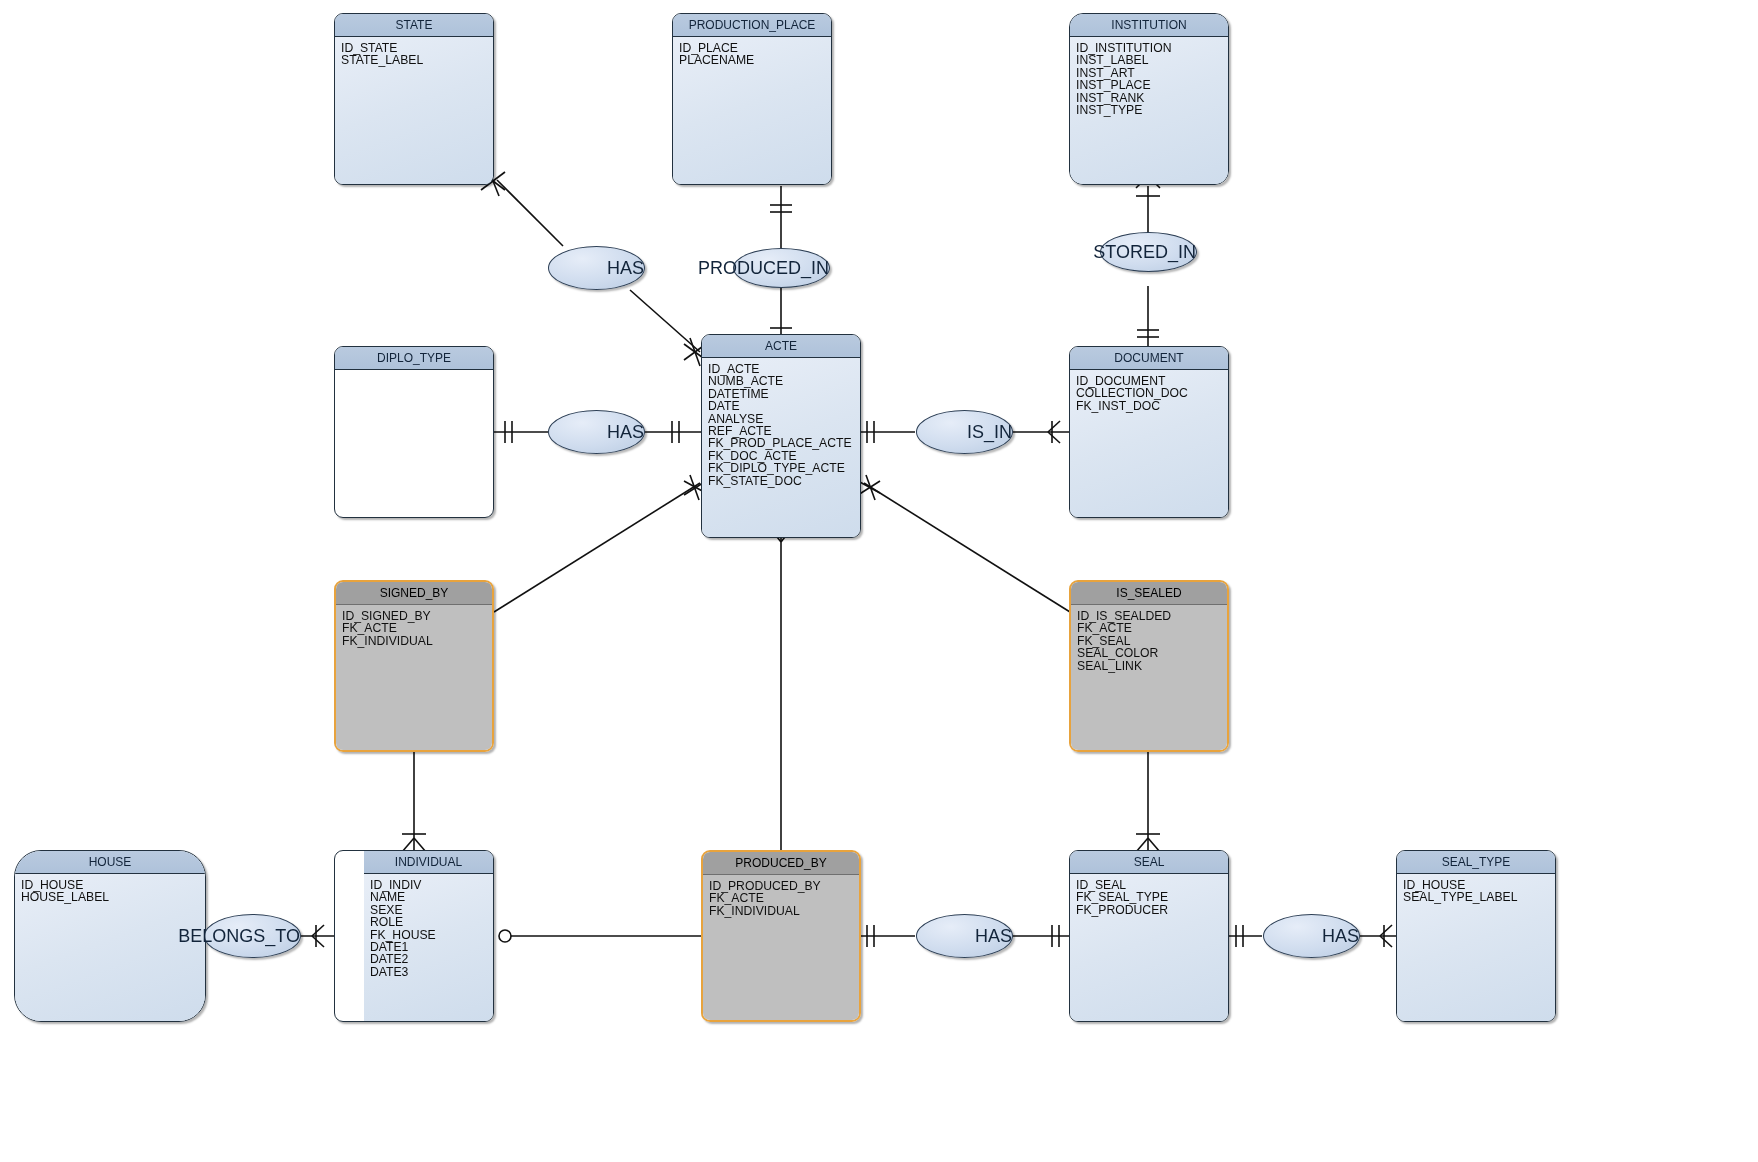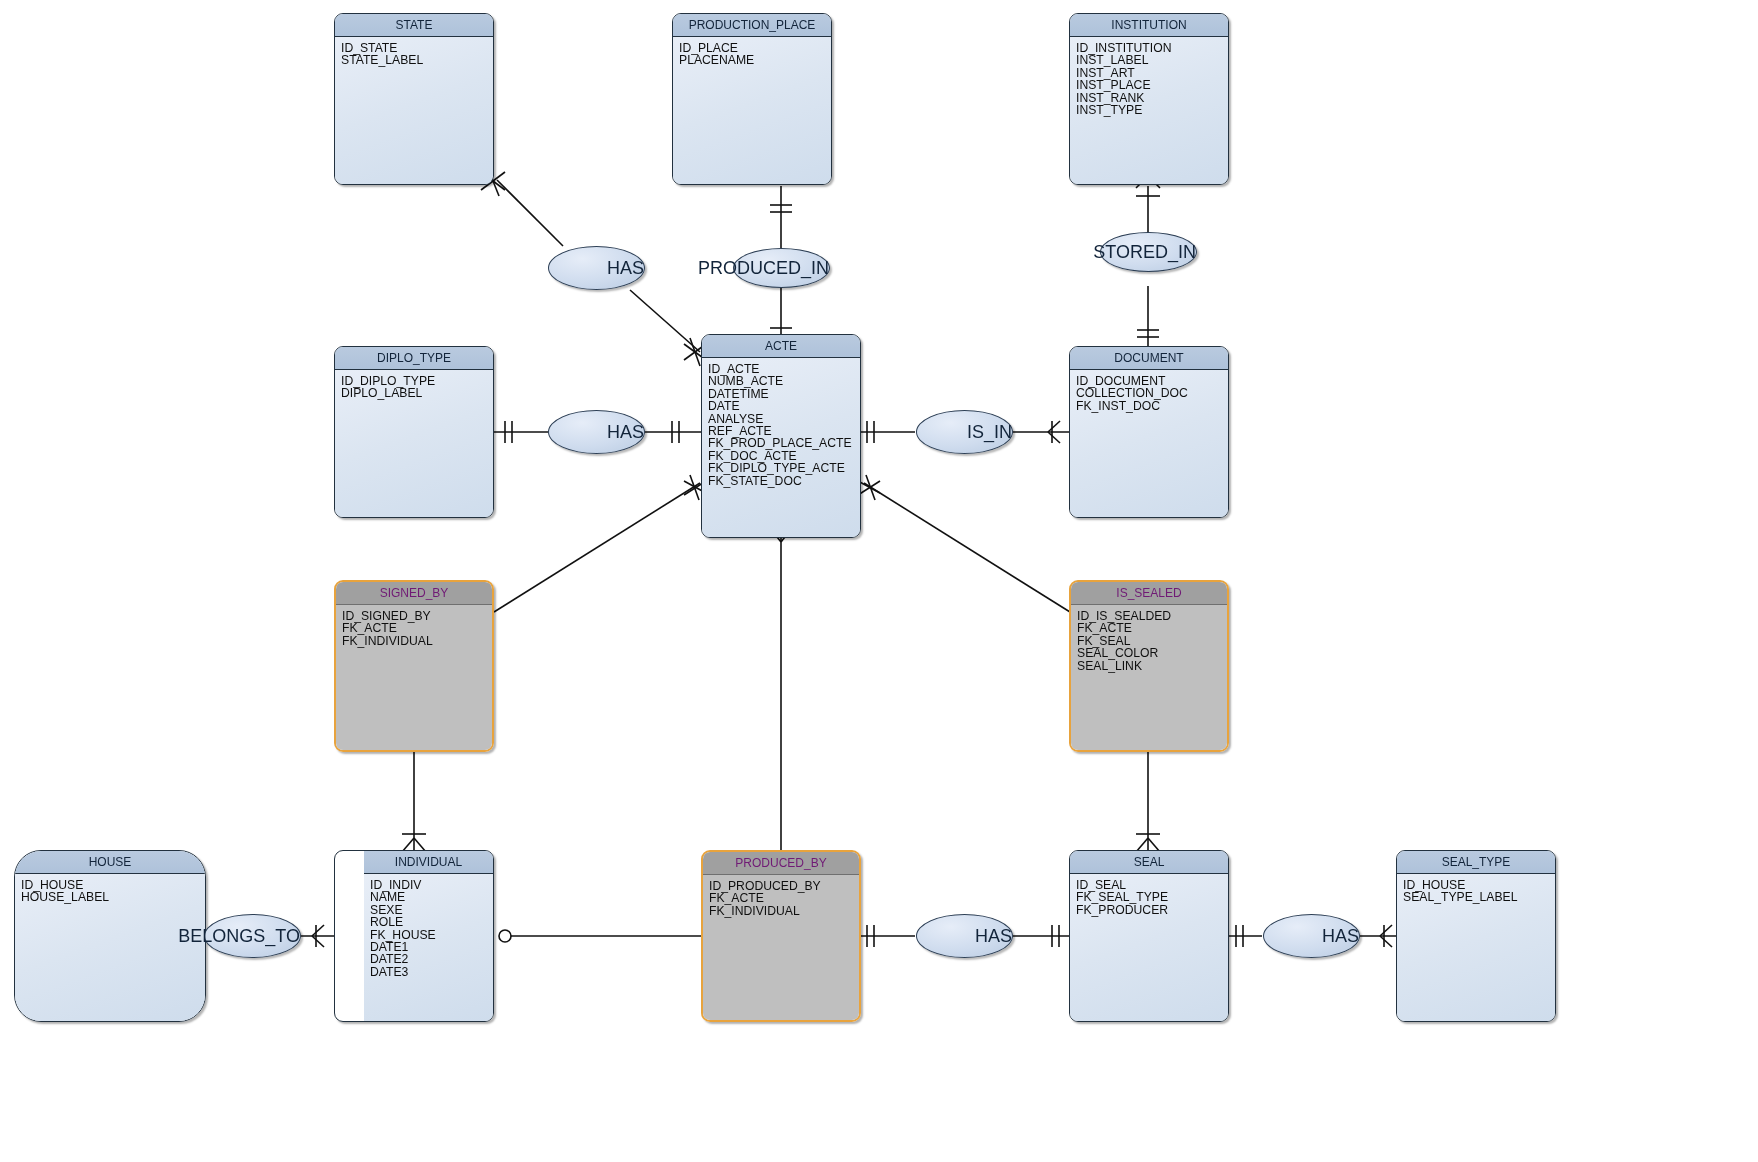--- a/index.html
+++ b/index.html
@@ -11,21 +11,21 @@
           border-radius:9px;overflow:hidden;
           box-shadow:2px 2px 2px rgba(0,0,0,0.30);}
   .entity .ehead{height:22px;line-height:22px;text-align:center;font-size:12px;
                  color:#12243a;border-bottom:1px solid #22313f;
                  background:linear-gradient(180deg,#b9cadf 0%,#aec2da 100%);}
   .entity .ebody{padding:5px 0 0 5px;font-size:12.2px;color:#101010;line-height:12.6px;
                  background:linear-gradient(160deg,#e8eef7 0%,#dbe5f1 45%,#cedcec 100%);
                  height:calc(100% - 23px);}
   .entity .attr{white-space:nowrap;padding:0 0 0 1px;height:12.4px;}
   .assoc{border:2px solid #e8a33d;}
-  .assoc .ehead{background:#a0a0a0;border-bottom:1px solid #6f6f6f;color:#701a75;}
+  .assoc .ehead{background:#a0a0a0;border-bottom:1px solid #6f6f6f;color:#000000;}
   .assoc .ebody{background:#bfbfbf;}
   .rel{position:absolute;box-sizing:border-box;border:1px solid #2d3f55;
        border-radius:50%;display:flex;align-items:center;justify-content:flex-end;
        font-size:18px;color:#12243a;
        background:radial-gradient(ellipse at 35% 28%,#e6edf8 0%,#cfdcee 55%,#b9cbe2 100%);
        box-shadow:2px 2px 2px rgba(0,0,0,0.28);}
 </style>
 </head>
 <body>
 
@@ -178,38 +178,34 @@
   </div>
 
   <div class="entity" style="left:672px;top:13px;width:160px;height:172px;">
     <div class="ehead">PRODUCTION_PLACE</div>
     <div class="ebody">
       <div class="attr">ID_PLACE</div>
       <div class="attr">PLACENAME</div>
     </div>
   </div>
 
-  <div class="entity" style="left:1069px;top:13px;width:160px;height:172px;">
+  <div class="entity" style="left:1069px;top:13px;width:160px;height:172px;border-radius:14px;">
     <div class="ehead">INSTITUTION</div>
     <div class="ebody">
       <div class="attr">ID_INSTITUTION</div>
       <div class="attr">INST_LABEL</div>
       <div class="attr">INST_ART</div>
       <div class="attr">INST_PLACE</div>
       <div class="attr">INST_RANK</div>
       <div class="attr">INST_TYPE</div>
     </div>
   </div>
 
   <div class="entity" style="left:334px;top:346px;width:160px;height:172px;">
     <div class="ehead">DIPLO_TYPE</div>
-    <div class="ebody">
-      <div class="attr">ID_DIPLO_TYPE</div>
-      <div class="attr">DIPLO_LABEL</div>
-    </div>
   </div>
 
   <div class="entity" style="left:701px;top:334px;width:160px;height:204px;">
     <div class="ehead">ACTE</div>
     <div class="ebody">
       <div class="attr">ID_ACTE</div>
       <div class="attr">NUMB_ACTE</div>
       <div class="attr">DATETIME</div>
       <div class="attr">DATE</div>
       <div class="attr">ANALYSE</div>

